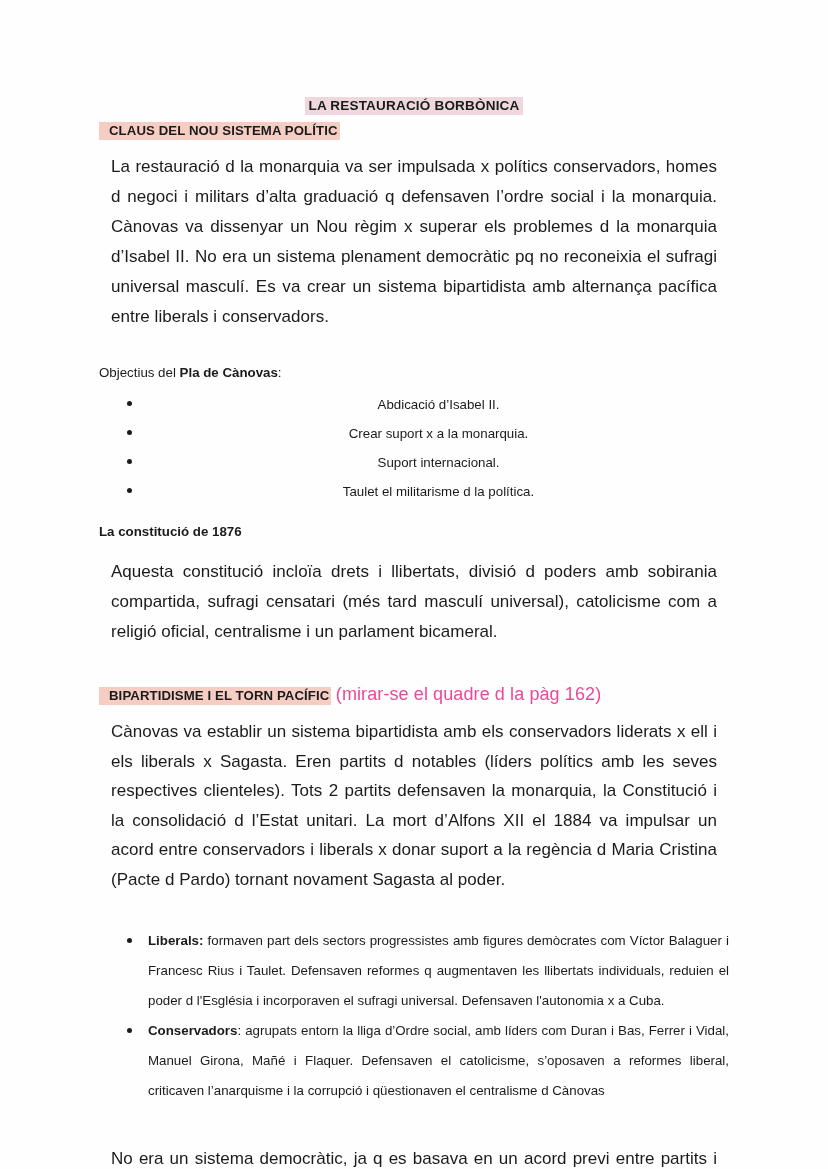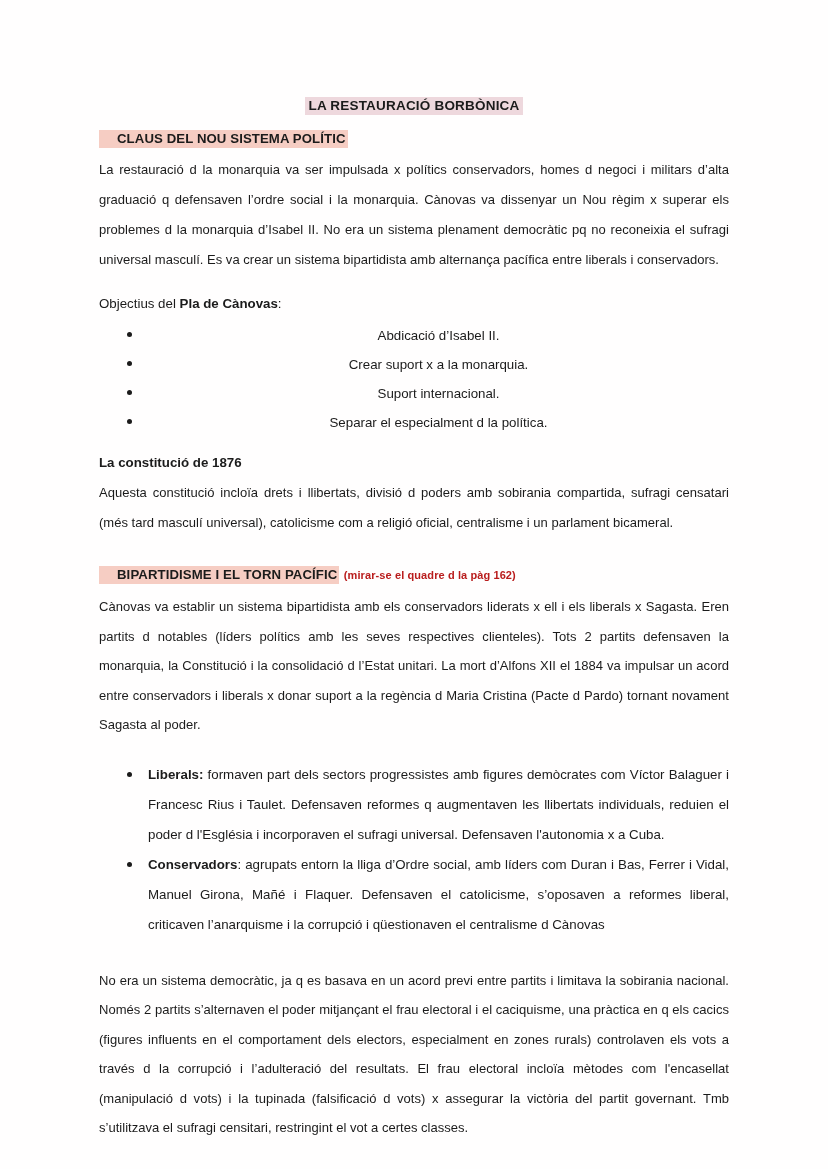--- a/index.html
+++ b/index.html
@@ -22,21 +22,21 @@
     box-sizing: border-box;
     padding: 95px 99px 0 99px;
   }
   .content {
     width: 630px;
   }
 
   
   .doc-title {
     text-align: center;
-    margin: 0 0 12px 0;
+    margin: 0 0 4px 0;
     line-height: 20px;
   }
   .doc-title .hl {
     font-size: 13.5px;
     font-weight: bold;
     letter-spacing: 0.2px;
     background: #eed8dd;
     padding: 1px 3px 2px 3px;
     box-decoration-break: clone;
     -webkit-box-decoration-break: clone;
@@ -45,35 +45,35 @@
   
   .section-head {
     margin: 0 0 7px 0;
     line-height: 19px;
   }
   .section-head .hl {
     font-size: 13.2px;
     font-weight: bold;
     letter-spacing: 0.1px;
     background: #f6cdc3;
-    padding: 1px 2px 2px 18px;
+    padding: 1px 2px 2px 10px;
     box-decoration-break: clone;
     -webkit-box-decoration-break: clone;
   }
   .section-head .note {
-    font-size: 11px;
-    color: #b91c1c;
-    font-weight: bold;
+    font-size: 18px;
+    color: #ec4899;
+    font-weight: normal;
     letter-spacing: 0.1px;
   }
 
   
   p.body {
-    margin: 0;
-    font-size: 13px;
+    margin: 12px;
+    font-size: 17px;
     line-height: 30px;
     text-align: justify;
     text-justify: inter-word;
     letter-spacing: 0.02px;
   }
   p.body.tight { line-height: 29.5px; }
 
   .spacer-lg { height: 26px; }
   .spacer-md { height: 16px; }
   .spacer-sm { height: 9px; }
@@ -139,21 +139,21 @@
     <p class="body">La restauració d la monarquia va ser impulsada x polítics conservadors, homes d negoci i militars d’alta graduació q defensaven l’ordre social i la monarquia. Cànovas va dissenyar un Nou règim x superar els problemes d la monarquia d’Isabel II. No era un sistema plenament democràtic pq no reconeixia el sufragi universal masculí. Es va crear un sistema bipartidista amb alternança pacífica entre liberals i conservadors.</p>
 
     <div class="spacer-md"></div>
 
     <p class="lead-in"><span>Objectius del </span><b>Pla de Cànovas</b><span>:</span></p>
 
     <ul class="bullets simple">
       <li><span class="dot"></span><span>Abdicació d’Isabel II.</span></li>
       <li><span class="dot"></span><span>Crear suport x a la monarquia.</span></li>
       <li><span class="dot"></span><span>Suport internacional.</span></li>
-      <li><span class="dot"></span><span>Separar el especialment d la política.</span></li>
+      <li><span class="dot"></span><span>Taulet el militarisme d la política.</span></li>
     </ul>
 
     <div class="spacer-sm"></div>
 
     <div class="sub-head">La constitució de 1876</div>
     <p class="body">Aquesta constitució incloïa drets i llibertats, divisió d poders amb sobirania compartida, sufragi censatari (més tard masculí universal), catolicisme com a religió oficial, centralisme i un parlament bicameral.</p>
 
     <div class="spacer-lg"></div>
 
     <div class="section-head">

